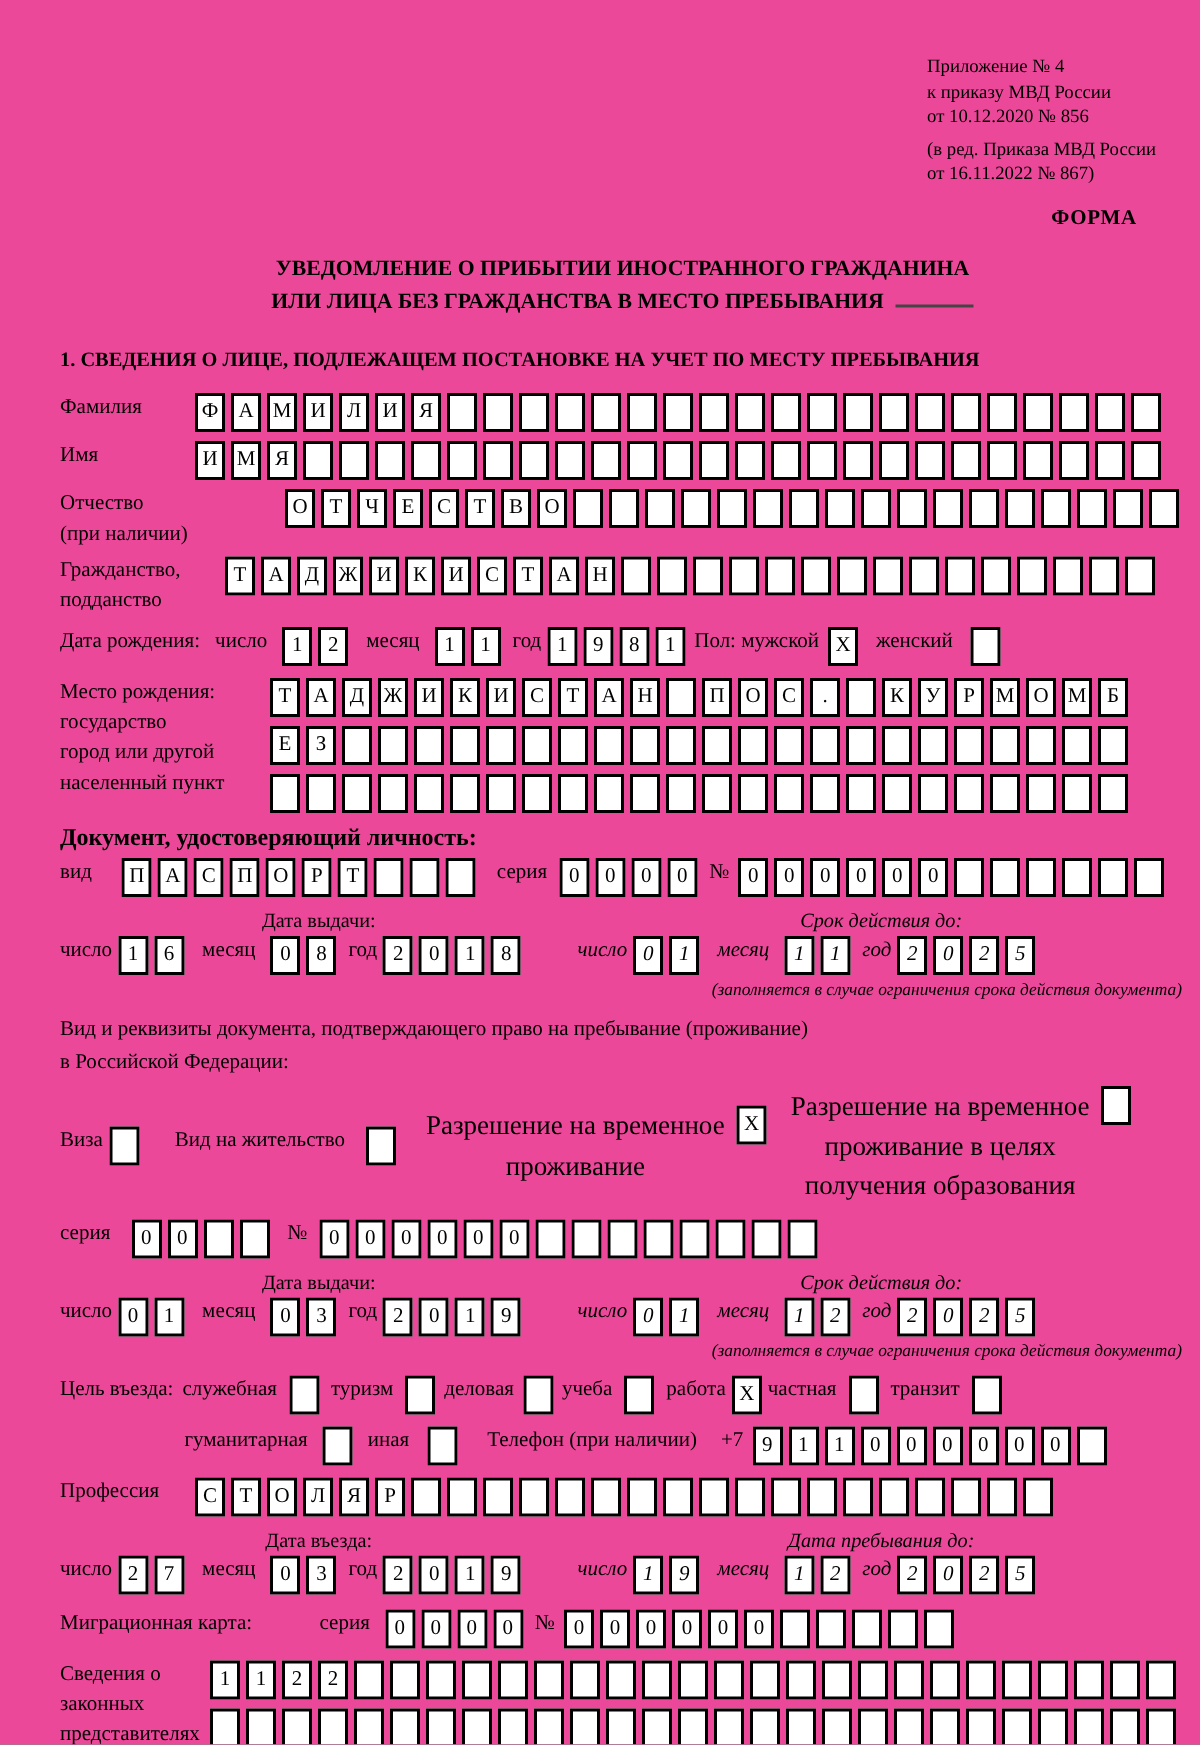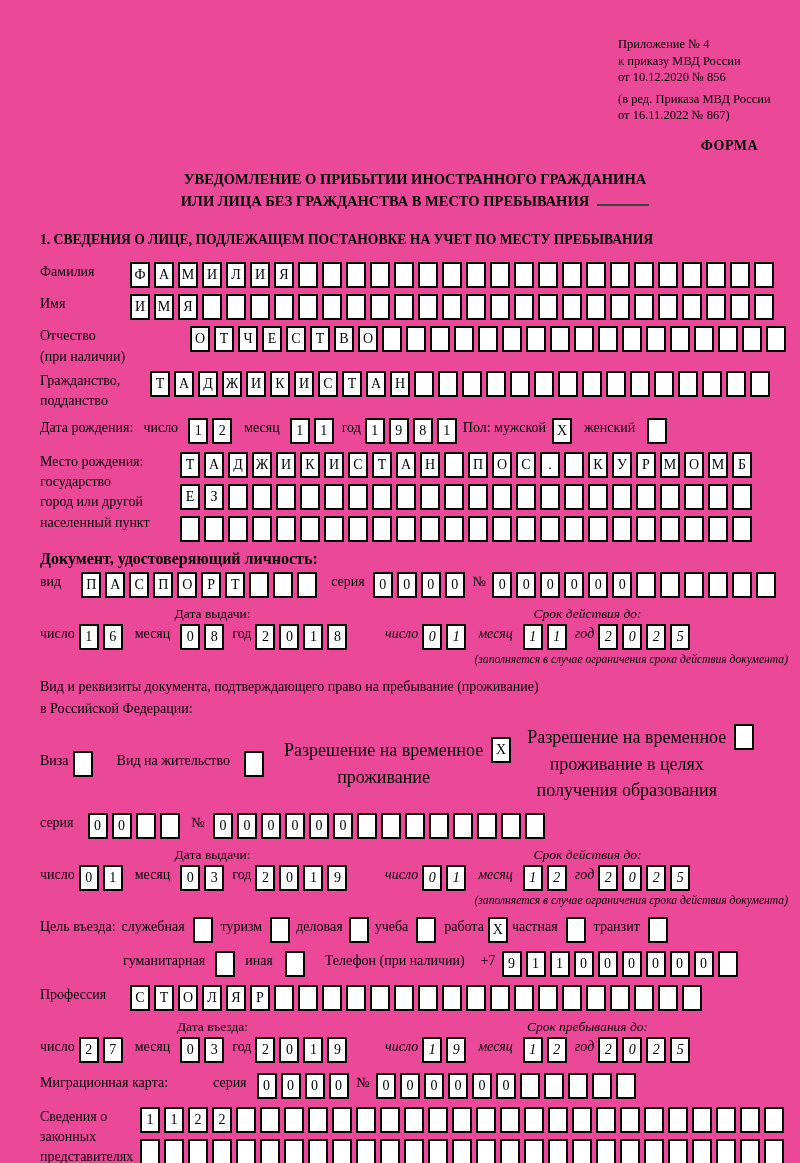--- a/index.html
+++ b/index.html
@@ -626,21 +626,21 @@
         <span class="lbl ml8">год</span>
         <div class="cells ml4">
             <div class="cell">2</div>
             <div class="cell">0</div>
             <div class="cell">1</div>
             <div class="cell">9</div>
           </div>
       </div>
     </div>
     <div class="dp-col dp-right">
-      <div class="dp-title">Срок пребывания до:</div>
+      <div class="dp-title">Дата пребывания до:</div>
       <div class="row">
         <span class="lbl">число</span>
         <div class="cells ml4">
             <div class="cell">1</div>
             <div class="cell">9</div>
           </div>
         <span class="lbl ml12">месяц</span>
         <div class="cells ml10">
             <div class="cell">1</div>
             <div class="cell">2</div>

